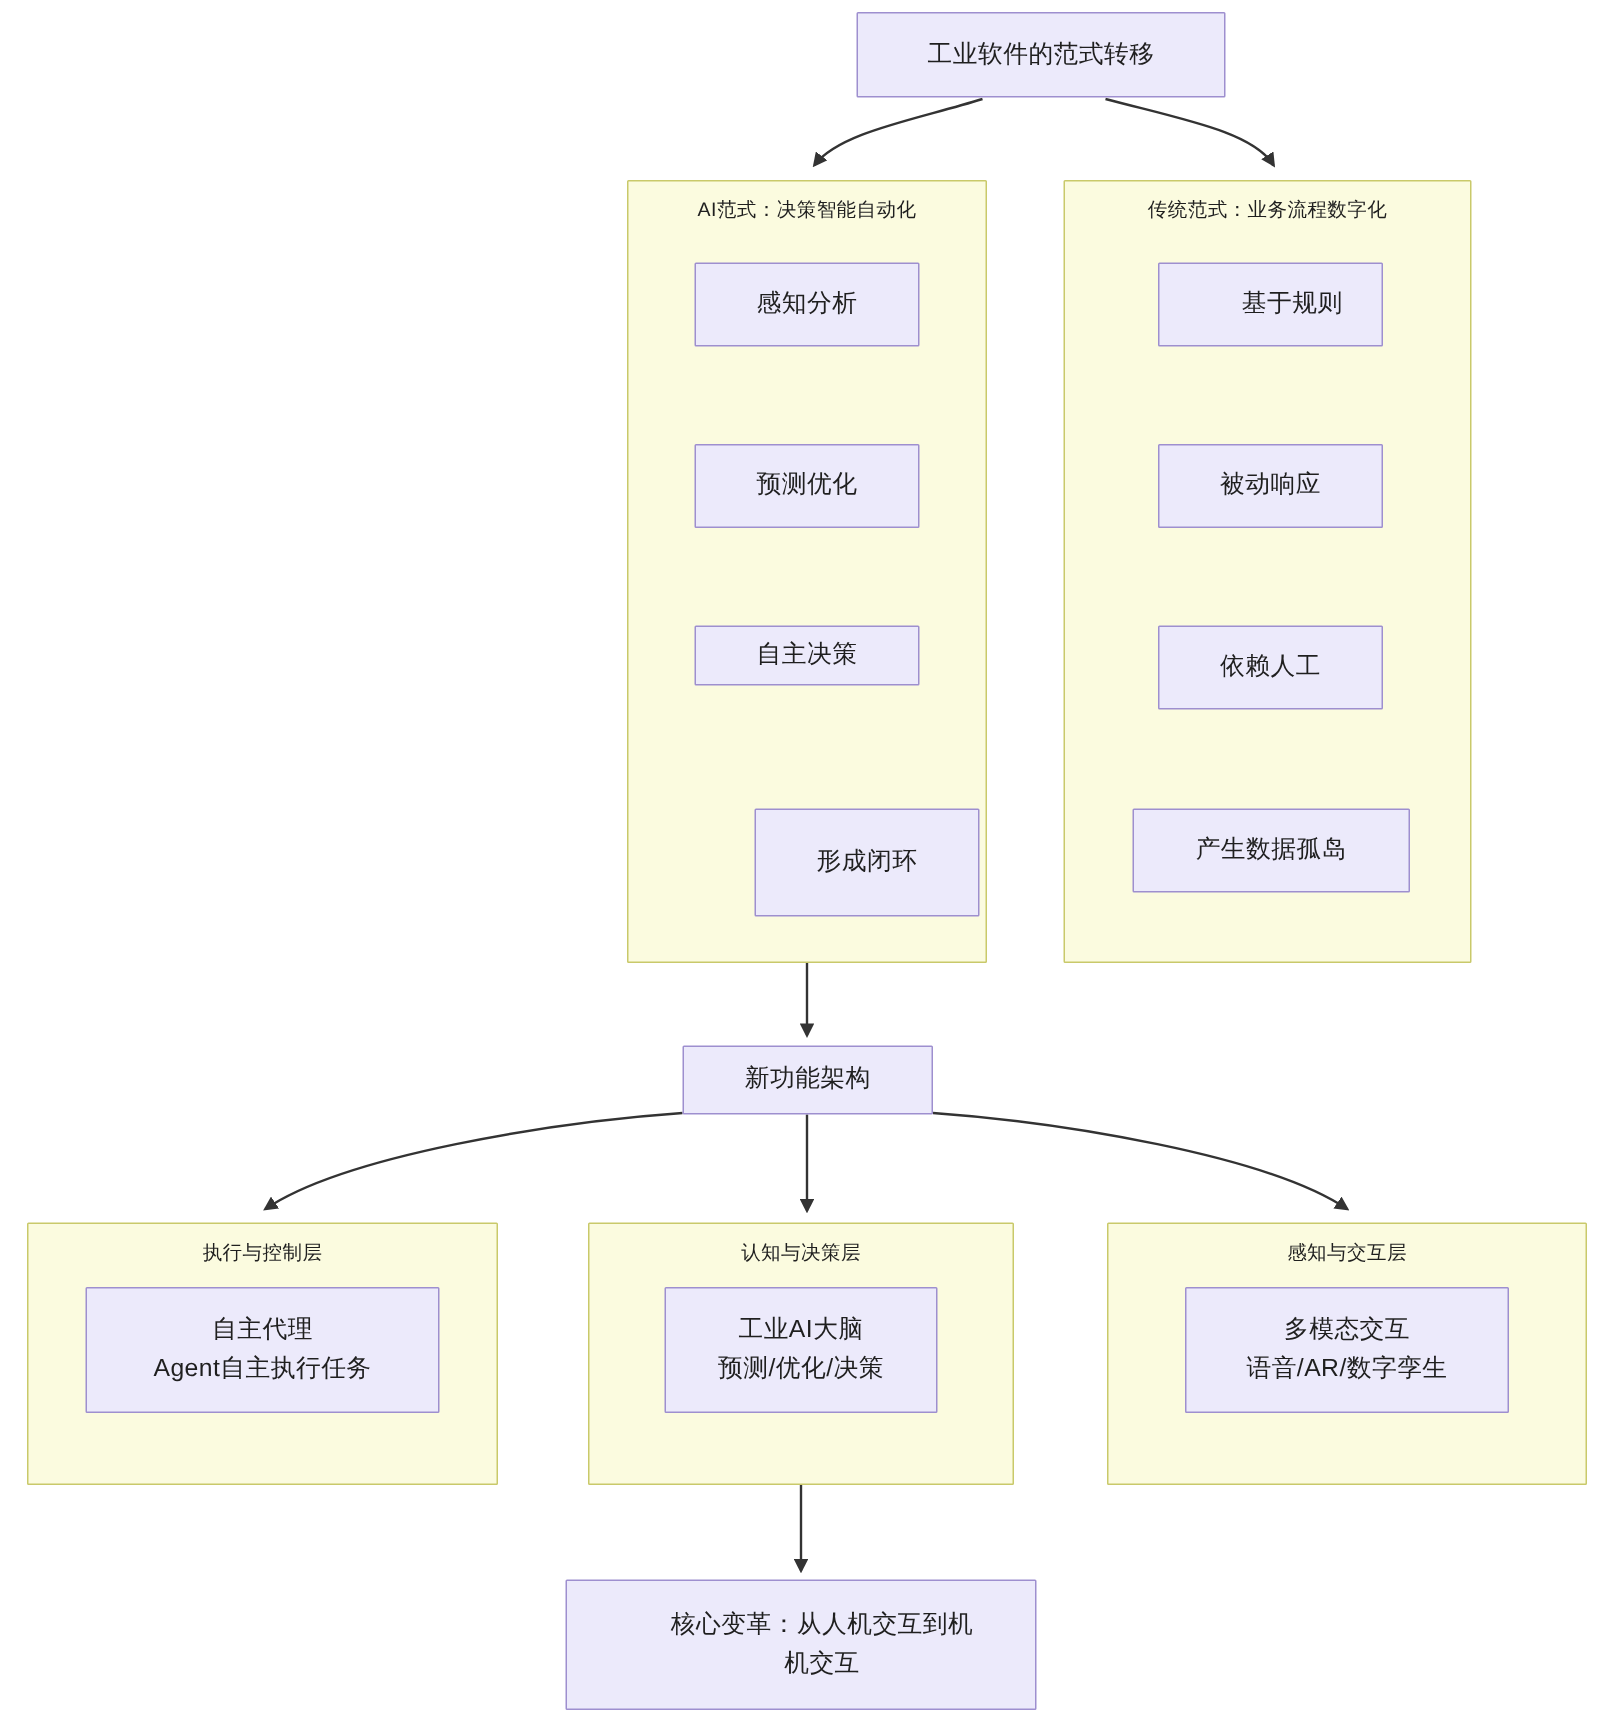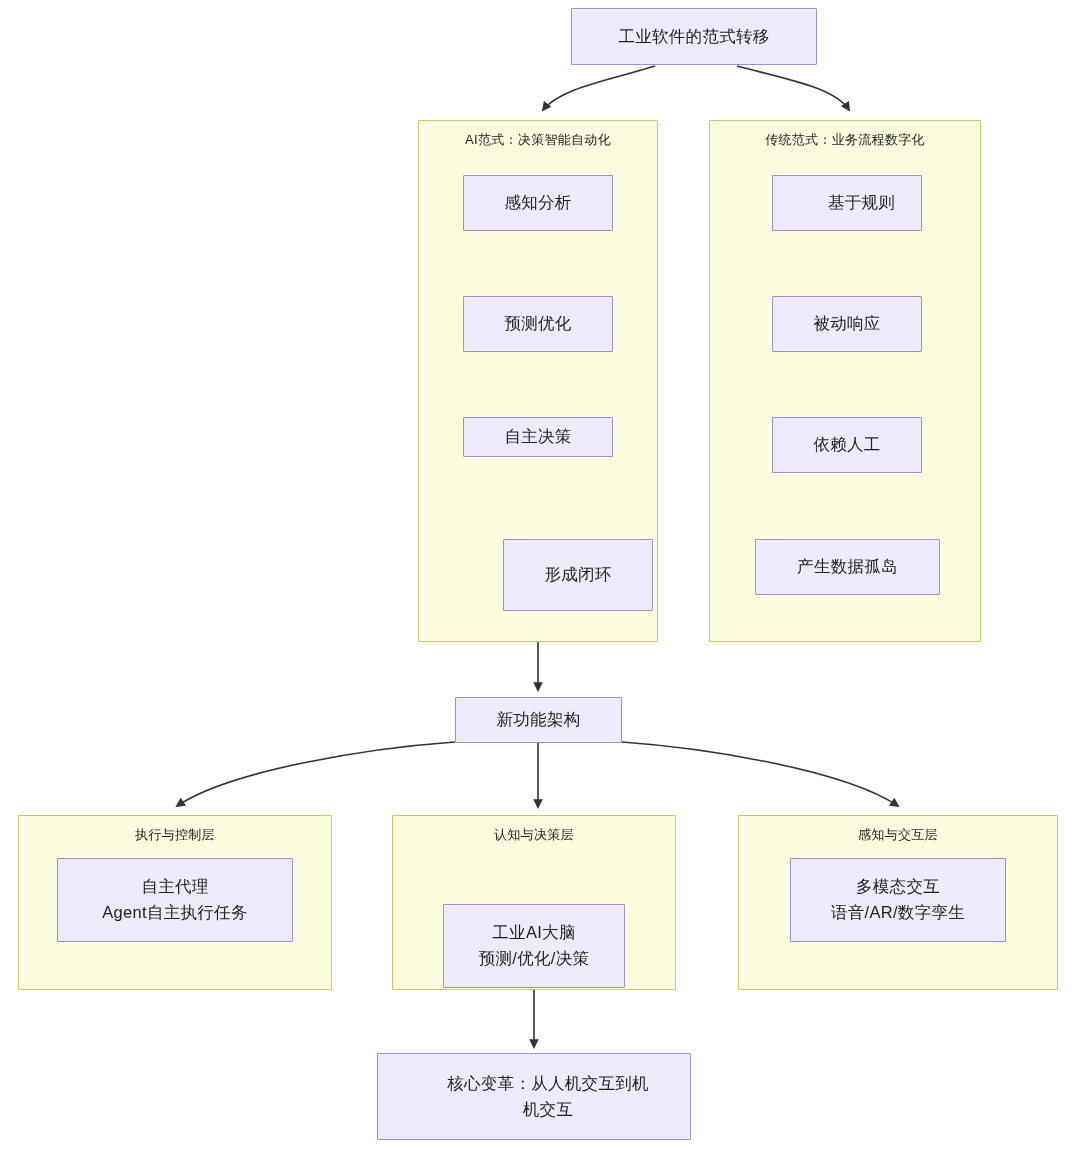--- a/index.html
+++ b/index.html
@@ -110,21 +110,21 @@
     <div class="subgraph-title">执行与控制层</div>
   </div>
   <div class="node" style="left:57px; top:858px; width:236px; height:84px; flex-direction:column;">
     <span class="line">自主代理</span>
     <span class="line">Agent自主执行任务</span>
   </div>
 
   <div class="subgraph" style="left:392px; top:815px; width:284px; height:175px;">
     <div class="subgraph-title">认知与决策层</div>
   </div>
-  <div class="node" style="left:443px; top:904px; width:182px; height:84px; flex-direction:column;">
+  <div class="node" style="left:443px; top:858px; width:182px; height:84px; flex-direction:column;">
     <span class="line">工业AI大脑</span>
     <span class="line">预测/优化/决策</span>
   </div>
 
   <div class="subgraph" style="left:738px; top:815px; width:320px; height:175px;">
     <div class="subgraph-title">感知与交互层</div>
   </div>
   <div class="node" style="left:790px; top:858px; width:216px; height:84px; flex-direction:column;">
     <span class="line">多模态交互</span>
     <span class="line">语音/AR/数字孪生</span>

